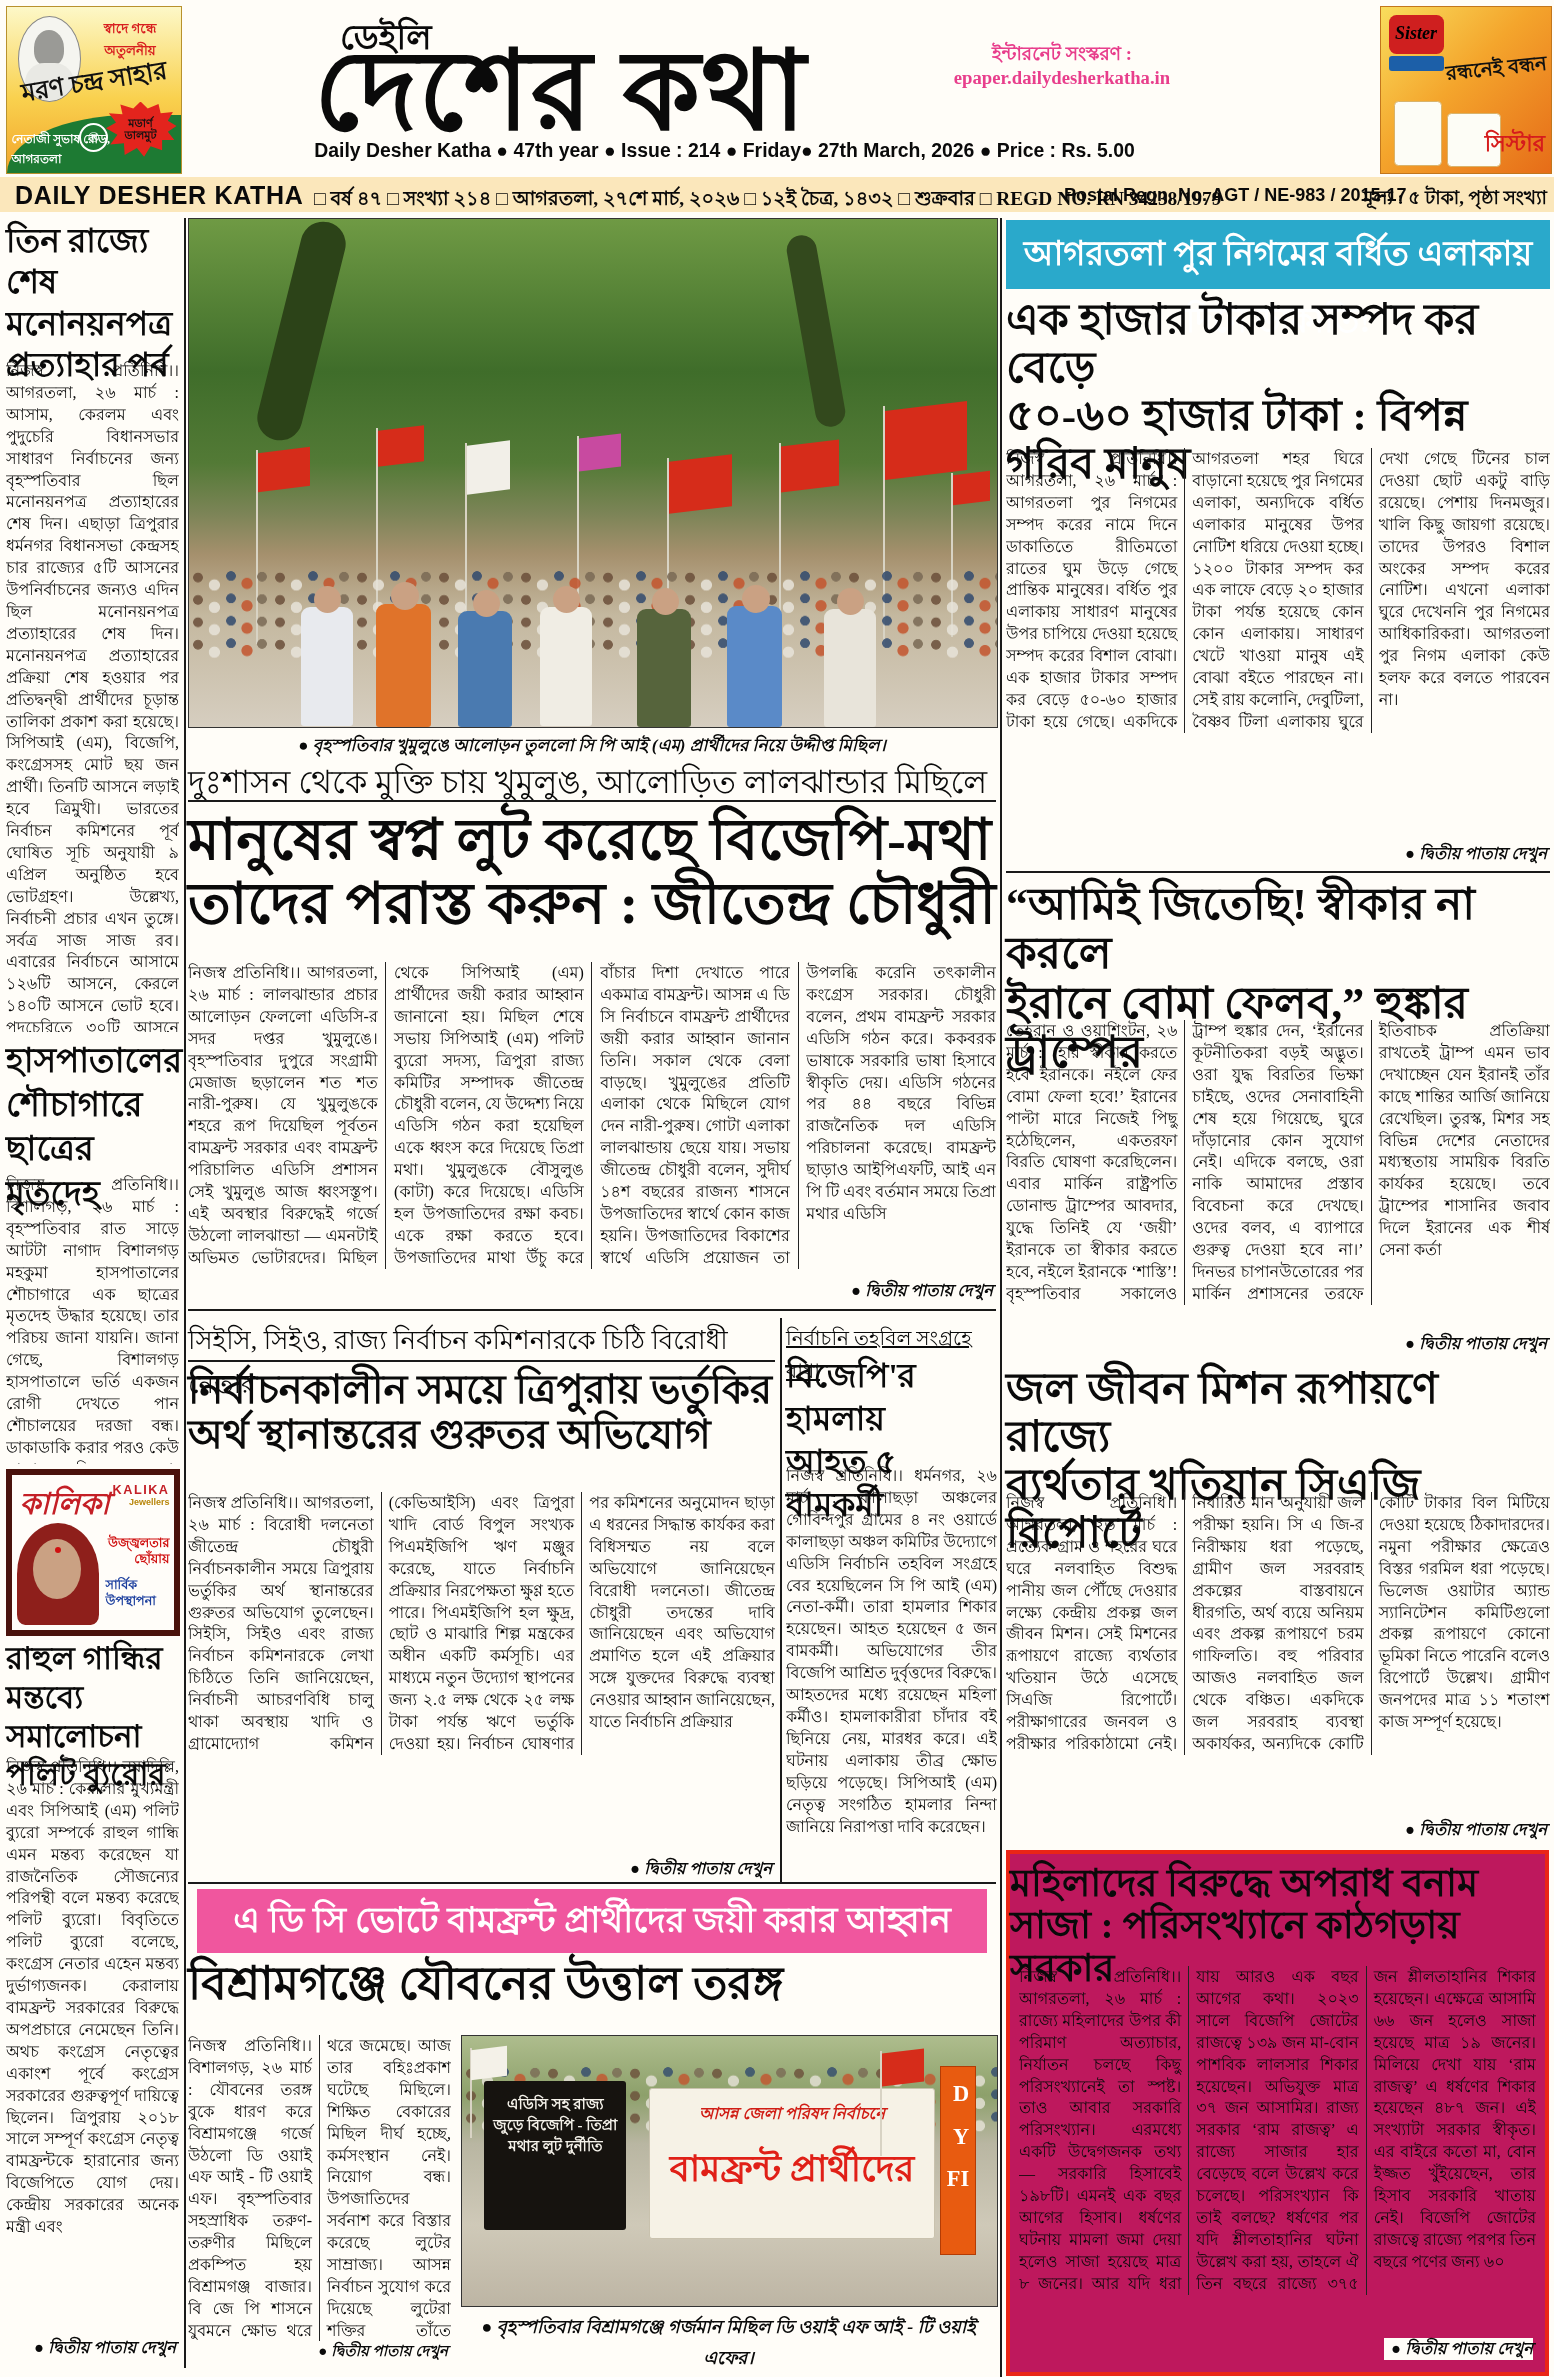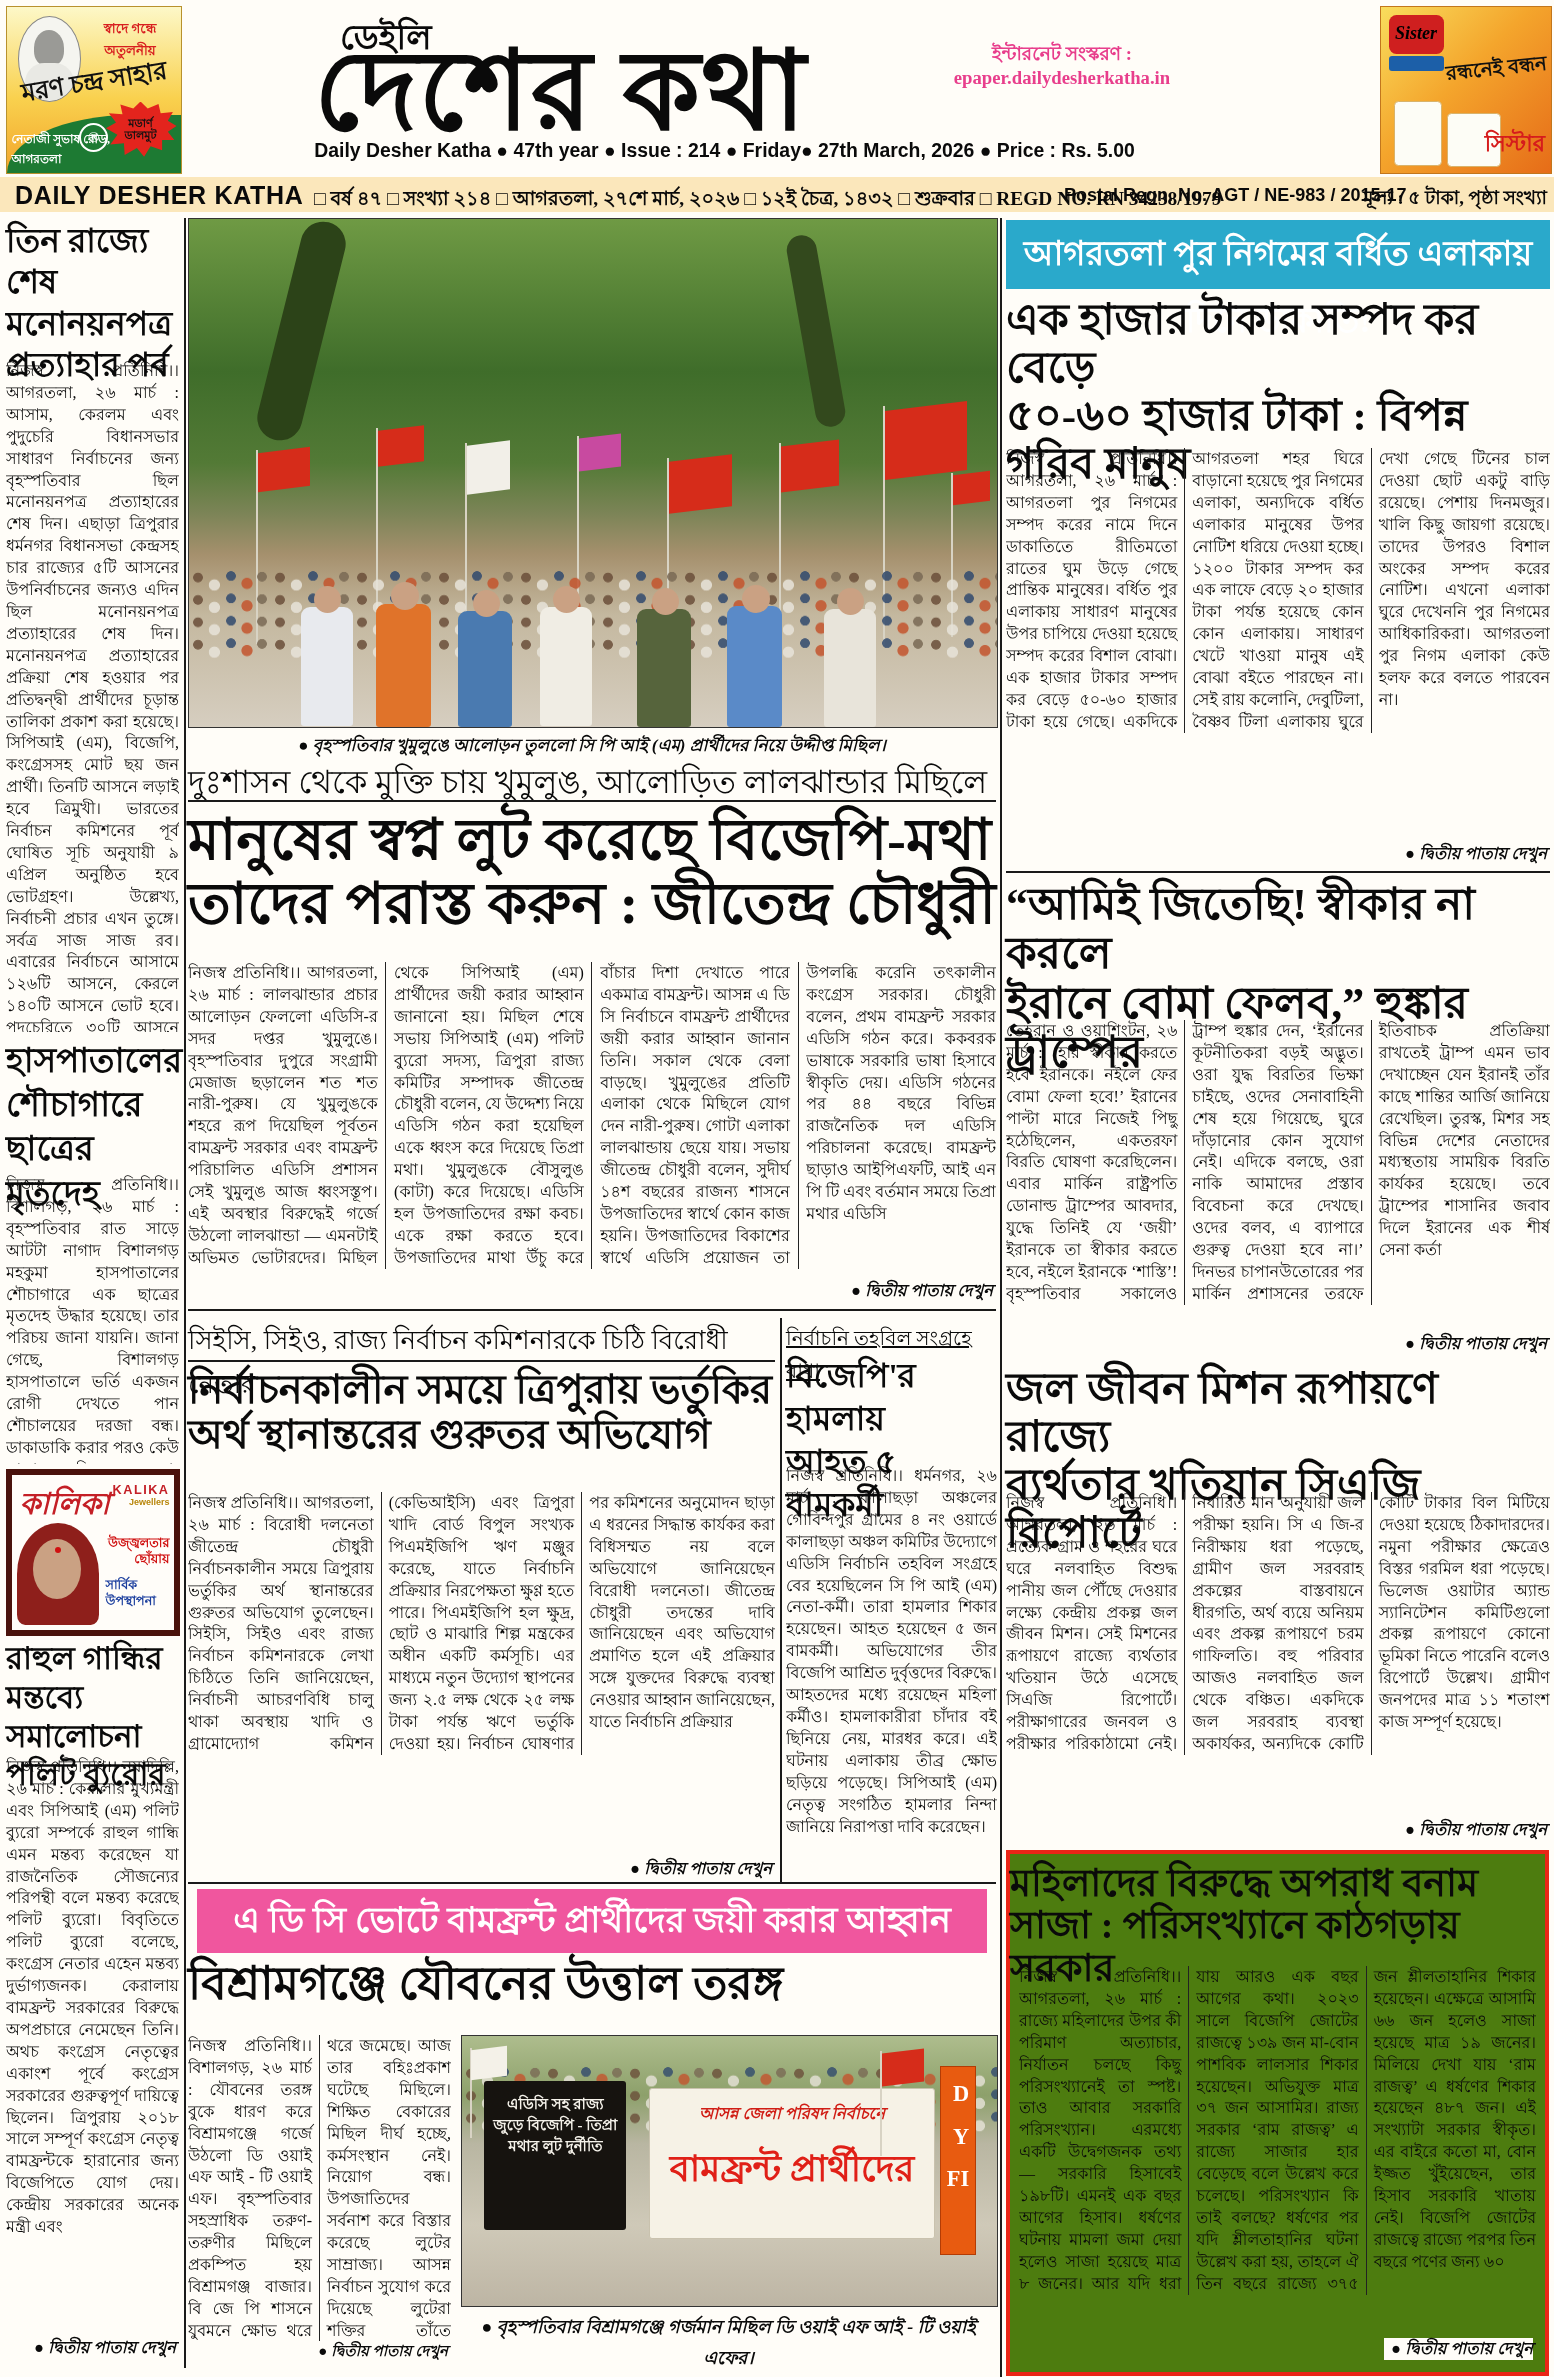--- a/index.html
+++ b/index.html
@@ -38,21 +38,21 @@
       radial-gradient(circle at 58px 13.4px,#c4552e 5.2px,transparent 6px),
       radial-gradient(circle at 73px 6.7px,#7a6a55 4.5px,transparent 5.2px);
       background-size:82px 22.4px}
   .flag{position:absolute}
   .flag .pole{position:absolute;left:0;top:0;width:2.2px;height:100%;background:#d8d3c4}
   .flag .cloth{position:absolute;left:1.5px;top:0;background:#d62c1a;transform:skewY(-7deg)}
   .figure{position:absolute;border-radius:9px 9px 3px 3px}
   .fighead{position:absolute;border-radius:50%;background:#caa183}
   .photo2{background:linear-gradient(180deg,#aebd8d 0%,#8da06b 22%,#b9b6a2 40%,#cfc9b8 70%,#bdb5a4 100%);overflow:hidden;border:0.7px solid #333}
   .kalika{background:#fffdf9;border:6px solid #4a120c;overflow:hidden}
-  .redbox{border:4.5px solid #ea2517;background:#4d7c0f}
+  .redbox{border:4.5px solid #ea2517;background:#be185d}
   .pinkbanner{background:#f0569e;color:#fff;font-weight:bold;text-align:center}
   .cyanbanner{background:#2aa9cb;color:#fff;font-weight:bold;text-align:center}
 </style>
 </head>
 <body>
 
 <div class="abs lad" style="left:6px;top:6px;width:174px;height:166px">
   <div class="abs lad-oval" style="left:10.5px;top:9px;width:61px;height:84px">
     <div class="abs lad-head" style="left:15.7px;top:13.4px;width:30px;height:36px"></div>
     <div class="abs" style="left:6px;top:46px;width:49px;height:37px;background:#e9e9e4;border-radius:19.4px 19.4px 0 0"></div>

